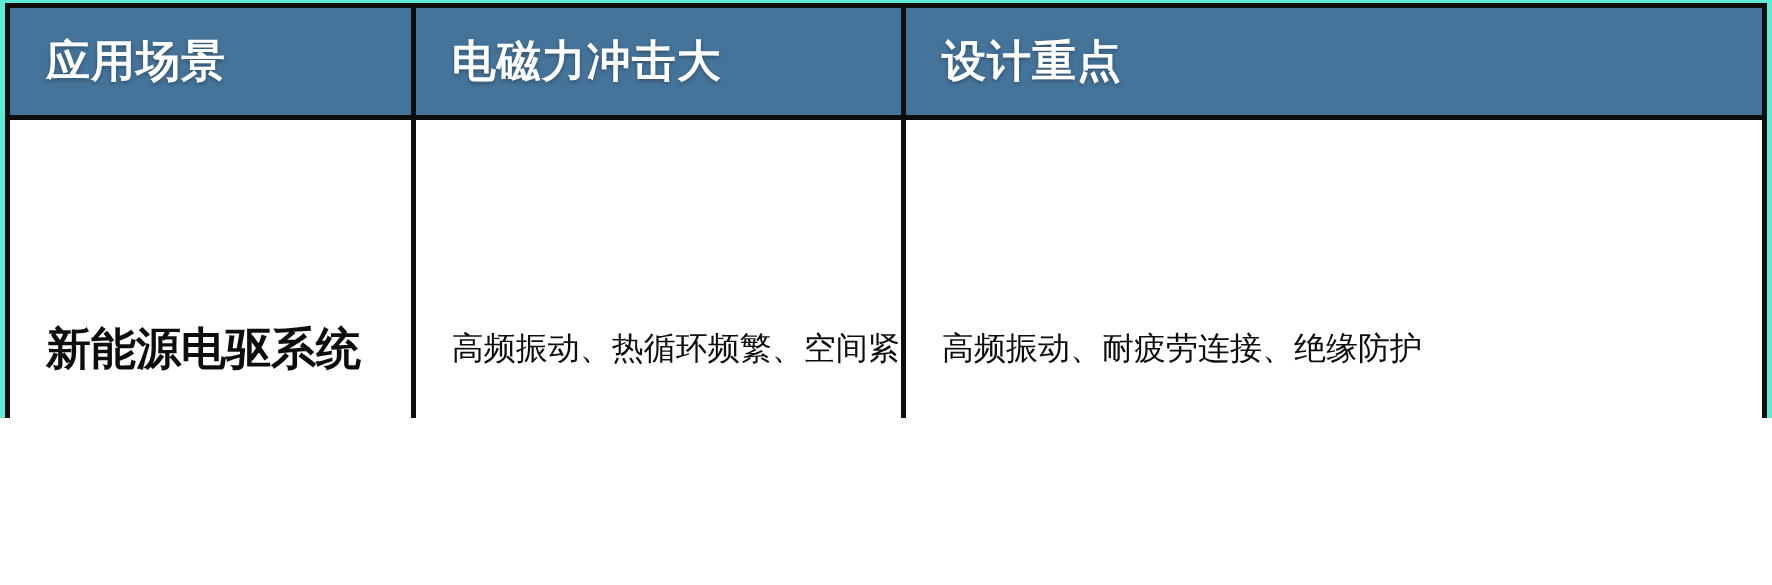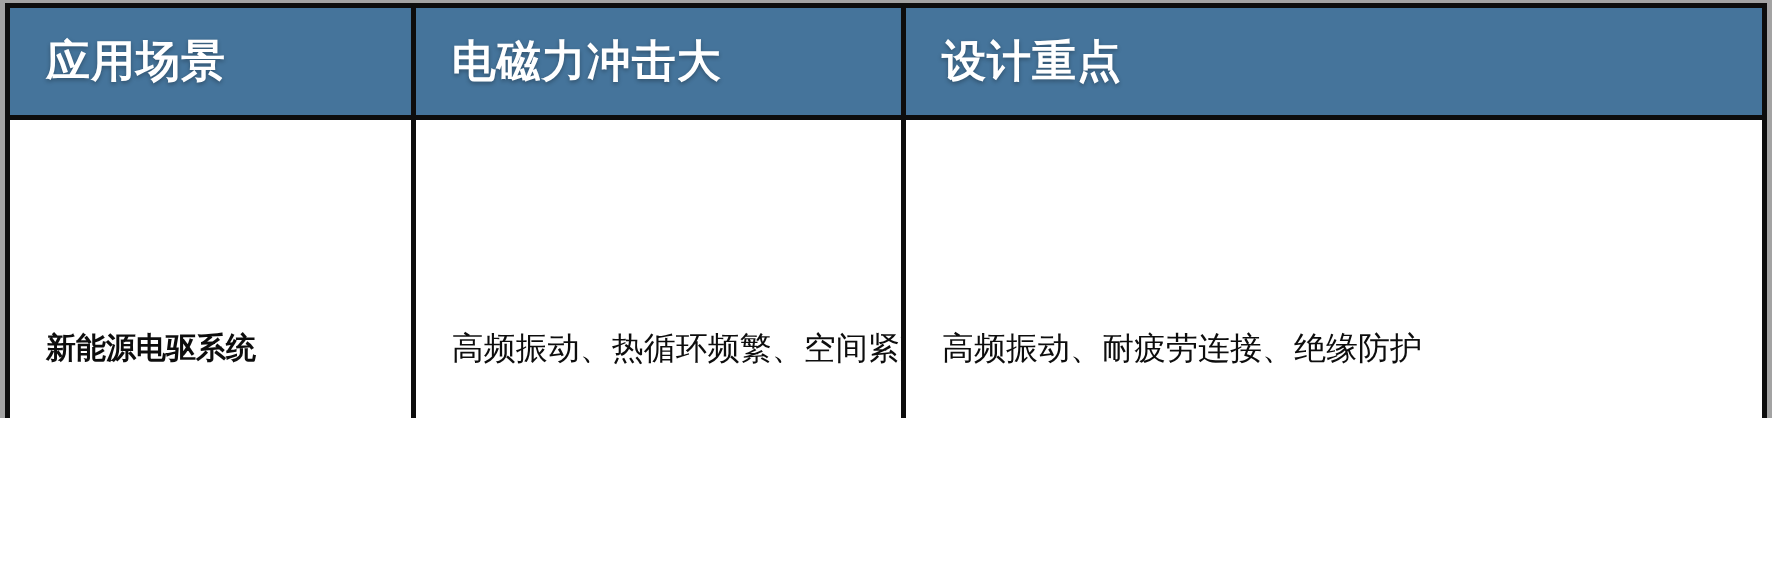--- a/index.html
+++ b/index.html
@@ -4,21 +4,21 @@
 <style>
   html, body {
     margin: 0;
     padding: 0;
     background: #ffffff;
     font-family: "Liberation Sans", sans-serif;
   }
   .canvas {
     width: 1772px;
     height: 418px;
-    background: #a3a3a3;
+    background: #5eead4;
     box-sizing: border-box;
     padding: 3px 5px;
   }
   table.app-table {
     width: 100%;
     height: 579px;
     border-collapse: collapse;
     table-layout: fixed;
   }
   .app-table th,
@@ -42,21 +42,21 @@
   }
   .app-table td {
     background: #ffffff;
     color: #0d0d0d;
     font-size: 32px;
     padding: 0 0 0 36px;
     height: 100px;
   }
   .app-table td.scenario {
     font-weight: bold;
-    font-size: 30px;
+    font-size: 45px;
   }
 </style>
 </head>
 <body>
 
 <div class="canvas">
   <table class="app-table">
     <colgroup>
       <col style="width:23.1%">
       <col style="width:27.9%">

